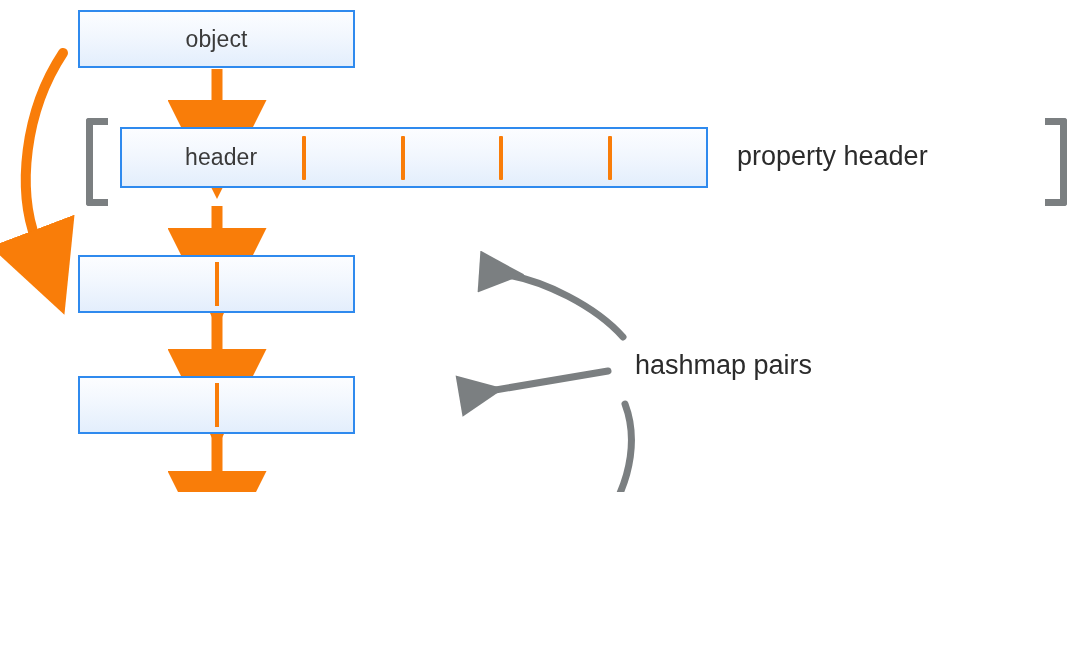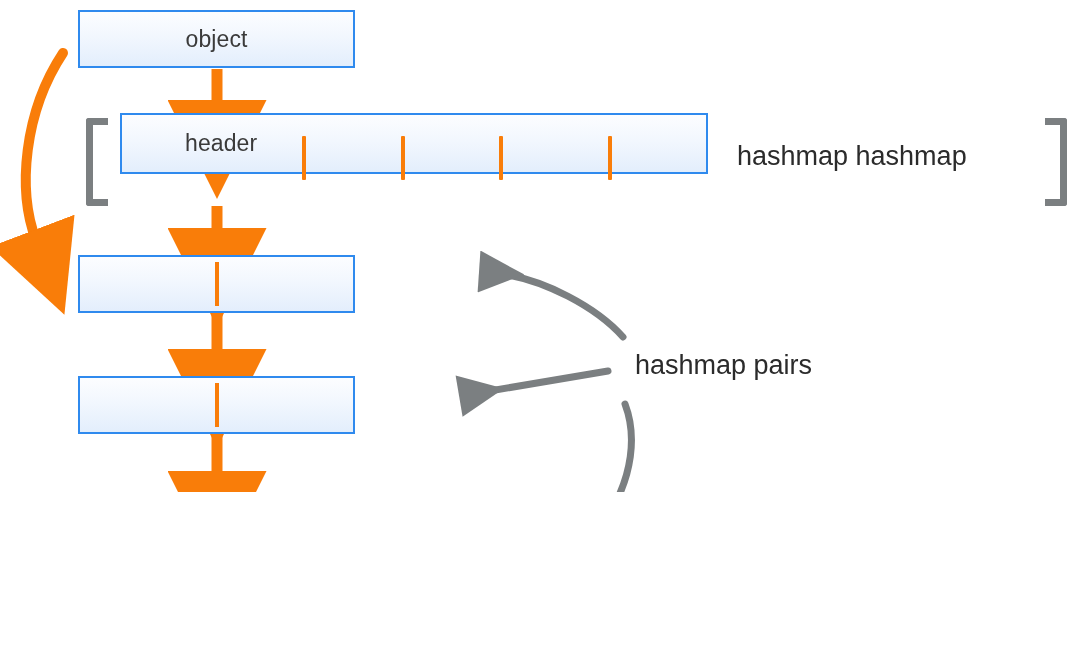--- a/index.html
+++ b/index.html
@@ -134,29 +134,29 @@
       <path d="M625,404 C650,470 600,560 513,595" fill="none" stroke="#7b7f81" stroke-width="7" stroke-linecap="round" marker-end="url(#gray-head)"></path>
     </g>
   </svg>
 
   <div class="node-box" style="left:78px; top:10px; width:277px; height:58px;">
     <span class="node-label">object</span>
   </div>
 
   <div class="bracket bracket-left" style="left:86px; top:118px; width:22px; height:88px;"></div>
 
-  <div class="node-box" style="left:120px; top:113px; width:588px; height:61px;">
+  <div class="node-box" style="left:120px; top:127px; width:588px; height:61px;">
     <span class="node-label" style="position:absolute; left:63px;">header</span>
   </div>
   <div class="tick" style="left:302px; top:136px; height:44px;"></div>
   <div class="tick" style="left:401px; top:136px; height:44px;"></div>
   <div class="tick" style="left:499px; top:136px; height:44px;"></div>
   <div class="tick" style="left:608px; top:136px; height:44px;"></div>
 
-  <div class="annot-label" style="left:737px; top:143px;">hashmap hashmap</div>
+  <div class="annot-label" style="left:737px; top:143px;">property header</div>
 
   <div class="bracket bracket-right" style="left:1045px; top:118px; width:22px; height:88px;"></div>
 
   <div class="node-box" style="left:78px; top:255px; width:277px; height:58px;">
     <span class="node-label"></span>
   </div>
   <div class="strut" style="left:215px; top:262px; height:44px;"></div>
 
   <div class="node-box" style="left:78px; top:376px; width:277px; height:58px;">
     <span class="node-label"></span>

